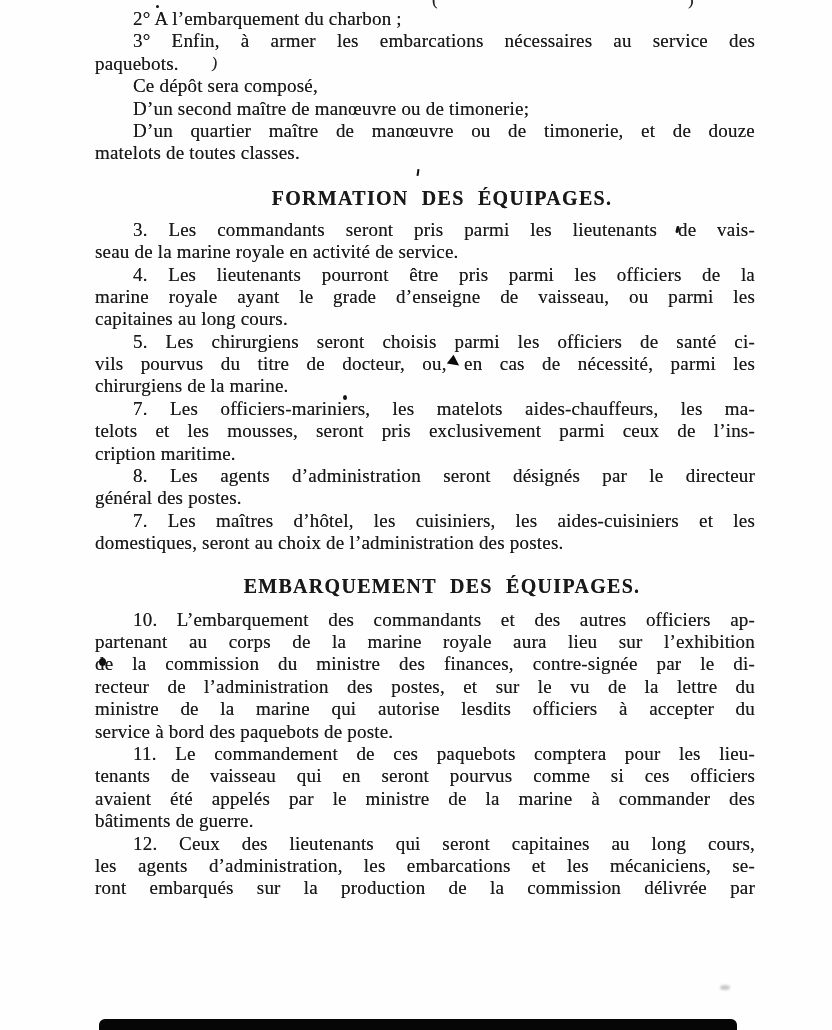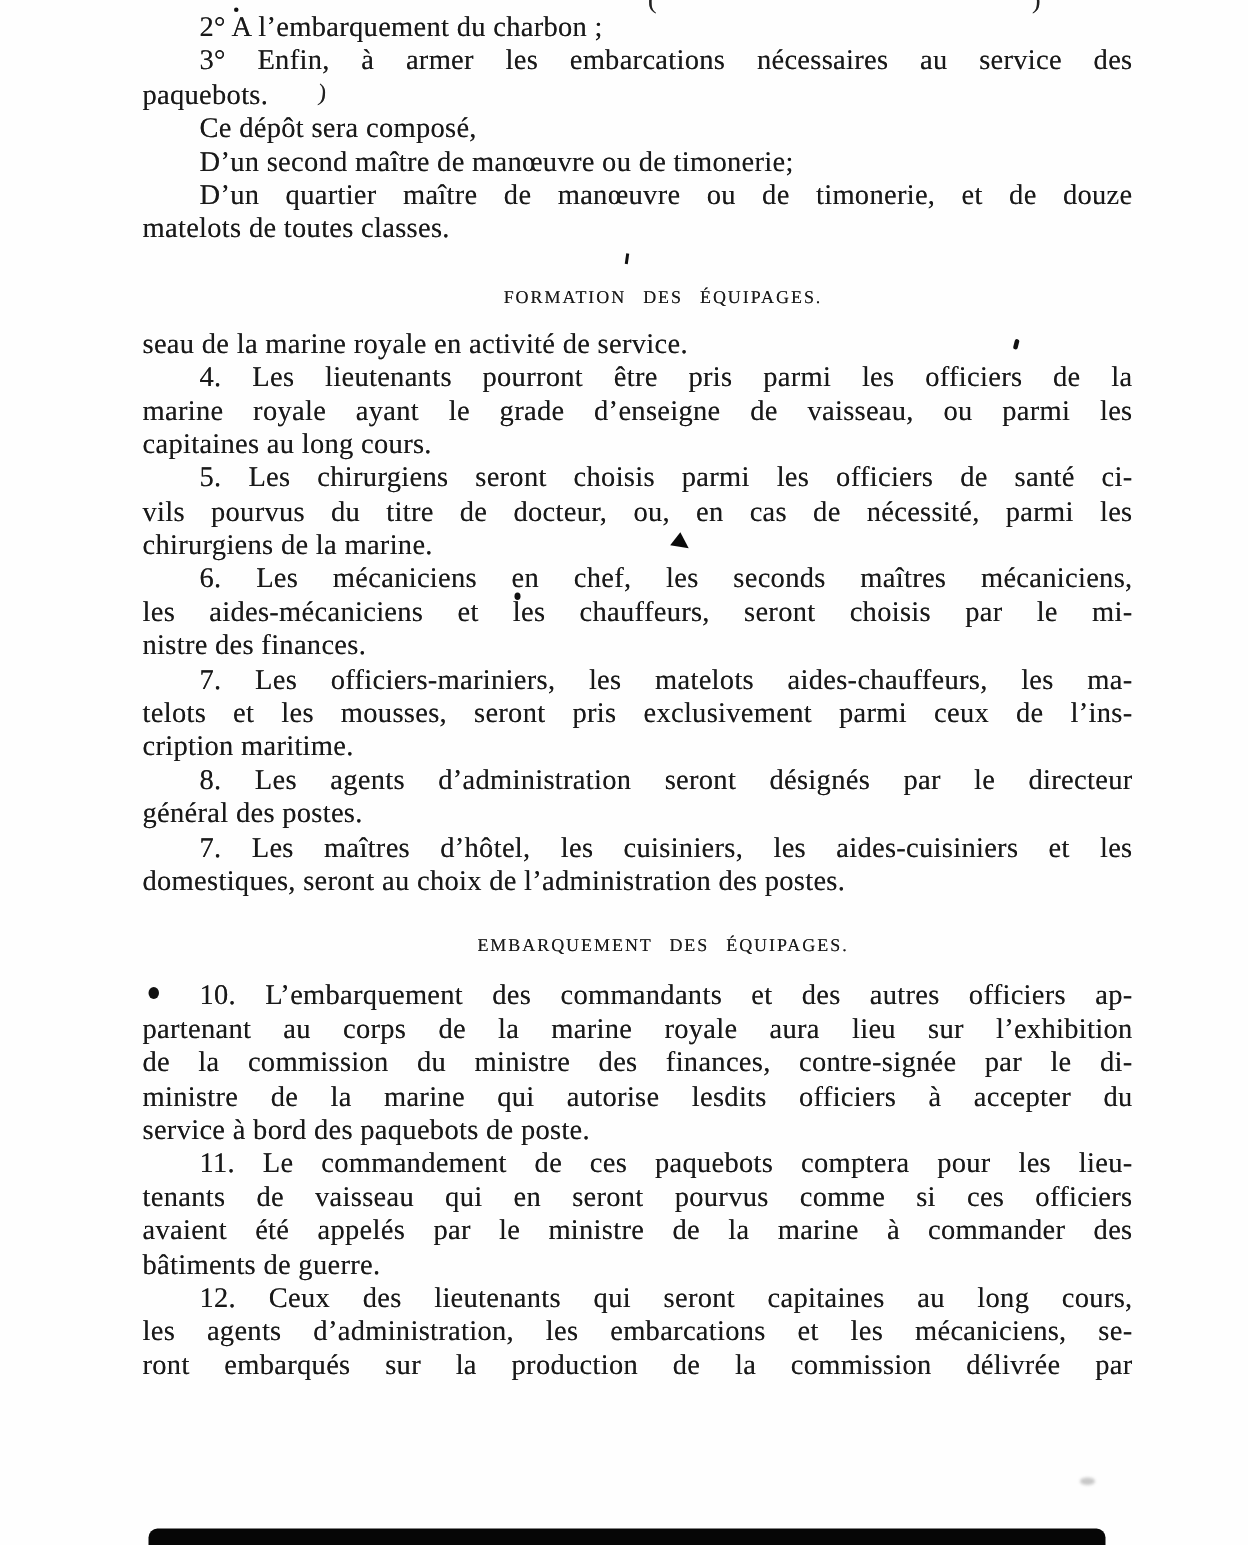--- a/index.html
+++ b/index.html
@@ -31,22 +31,22 @@
     white-space: normal;
     text-align: justify;
     text-align-last: justify;
     letter-spacing: 0.2px;
     text-shadow: 0 0 0.35px rgba(0,0,0,0.6);
   }
   .line.first { text-indent: 38px; }
   .line.end { text-align: left; text-align-last: left; }
 
   .heading {
-    font-size: 12px;
-    font-weight: normal;
+    font-size: 20px;
+    font-weight: bold;
     line-height: 17px;
     height: 17px;
     text-align: center;
     letter-spacing: 1.3px;
     word-spacing: 7px;
     position: relative;
     left: 17px;
     text-shadow: 0 0 0.3px rgba(0,0,0,0.6);
   }
   .heading.h1 { margin: 25px 0 12px 0; }
@@ -111,55 +111,52 @@
       </div>
       <div class="para">
         <div class="line first end">D’un second maître de manœuvre ou de timonerie;</div>
       </div>
       <div class="para">
         <div class="line first">D’un quartier maître de manœuvre ou de timonerie, et de douze</div>
         <div class="line end">matelots de toutes classes.</div>
       </div>
       <div class="heading h1">FORMATION DES ÉQUIPAGES.</div>
       <div class="para">
+        <div class="line first">3. Les commandants seront pris parmi les lieutenants de vais-</div>
         <div class="line end">seau de la marine royale en activité de service.</div>
       </div>
       <div class="para">
         <div class="line first">4. Les lieutenants pourront être pris parmi les officiers de la</div>
         <div class="line">marine royale ayant le grade d’enseigne de vaisseau, ou parmi les</div>
         <div class="line end">capitaines au long cours.</div>
       </div>
       <div class="para">
         <div class="line first">5. Les chirurgiens seront choisis parmi les officiers de santé ci-</div>
         <div class="line">vils pourvus du titre de docteur, ou, en cas de nécessité, parmi les</div>
         <div class="line end">chirurgiens de la marine.</div>
-      </div>
-      <div class="para">
-        <div class="line first">6. Les mécaniciens en chef, les seconds maîtres mécaniciens,</div>
-        <div class="line">les aides-mécaniciens et les chauffeurs, seront choisis par le mi-</div>
-        <div class="line end">nistre des finances.</div>
       </div>
       <div class="para">
         <div class="line first">7. Les officiers-mariniers, les matelots aides-chauffeurs, les ma-</div>
         <div class="line">telots et les mousses, seront pris exclusivement parmi ceux de l’ins-</div>
         <div class="line end">cription maritime.</div>
       </div>
       <div class="para">
         <div class="line first">8. Les agents d’administration seront désignés par le directeur</div>
         <div class="line end">général des postes.</div>
       </div>
       <div class="para">
         <div class="line first">7. Les maîtres d’hôtel, les cuisiniers, les aides-cuisiniers et les</div>
         <div class="line end">domestiques, seront au choix de l’administration des postes.</div>
       </div>
       <div class="heading h2">EMBARQUEMENT DES ÉQUIPAGES.</div>
       <div class="para">
         <div class="line first">10. L’embarquement des commandants et des autres officiers ap-</div>
         <div class="line">partenant au corps de la marine royale aura lieu sur l’exhibition</div>
         <div class="line">de la commission du ministre des finances, contre-signée par le di-</div>
+        <div class="line">recteur de l’administration des postes, et sur le vu de la lettre du</div>
         <div class="line">ministre de la marine qui autorise lesdits officiers à accepter du</div>
         <div class="line end">service à bord des paquebots de poste.</div>
       </div>
       <div class="para">
         <div class="line first">11. Le commandement de ces paquebots comptera pour les lieu-</div>
         <div class="line">tenants de vaisseau qui en seront pourvus comme si ces officiers</div>
         <div class="line">avaient été appelés par le ministre de la marine à commander des</div>
         <div class="line end">bâtiments de guerre.</div>
       </div>
       <div class="para">

